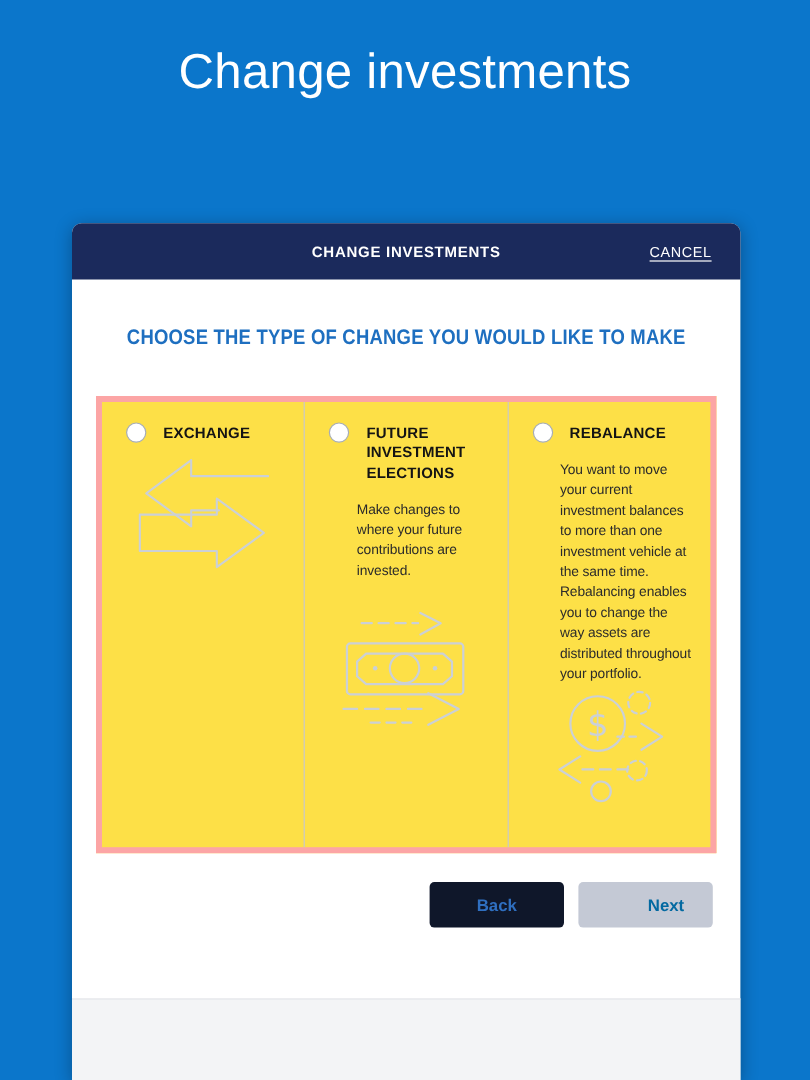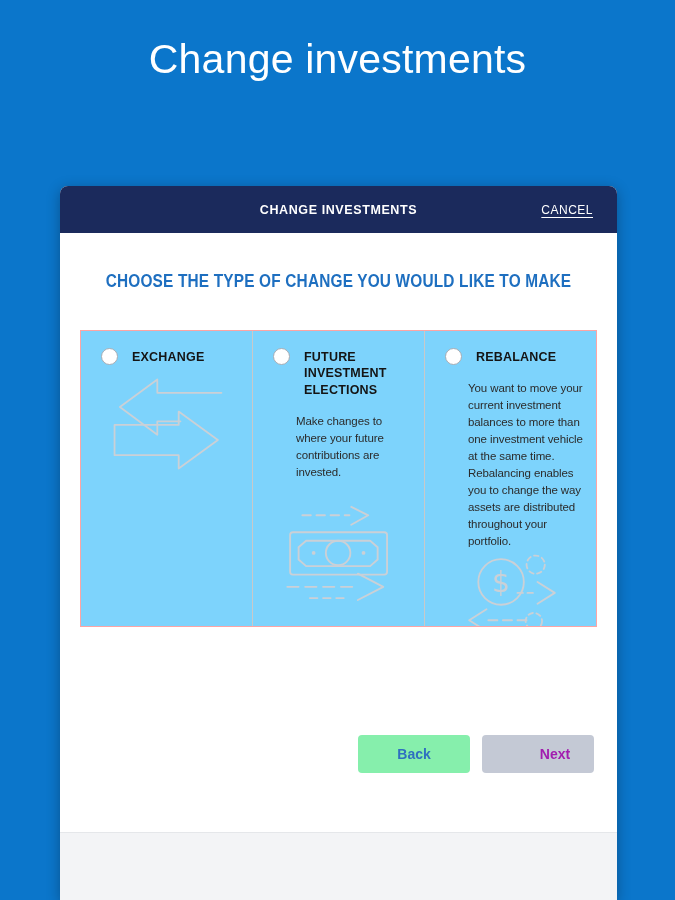--- a/index.html
+++ b/index.html
@@ -30,22 +30,22 @@
     color:#ffffff;font-size:12px;font-weight:400;letter-spacing:0.5px;
     text-decoration:underline;text-underline-offset:3px;cursor:pointer;
     background:none;border:none;font-family:inherit;
   }
   .modal-heading{
     margin-top:38px;text-align:center;color:#1e6fc0;
     font-size:17.5px;font-weight:700;letter-spacing:0.2px;line-height:1.2;
     transform:scale(0.88,1);
   }
   .options-box{
-    margin:38px 20px 0 20px;height:297px;box-sizing:border-box;
-    border:1px solid #fca5a5;display:flex;background:#7dd3fc;
+    margin:38px 20px 0 20px;height:381px;box-sizing:border-box;
+    border:5px solid #fca5a5;display:flex;background:#fde047;
   }
   .option-col{
     flex:1;box-sizing:border-box;padding:18px 13px 0 15px;
     display:flex;flex-direction:column;cursor:pointer;overflow:hidden;
   }
   .option-col + .option-col{border-left:1px solid #c9c9c9;}
   .option-head{display:flex;align-items:flex-start;gap:11px;}
   .radio{
     width:17px;height:17px;border:1.5px solid #a7adb5;border-radius:50%;
     background:#fff;flex-shrink:0;margin-top:-1px;box-sizing:border-box;
@@ -65,22 +65,22 @@
   .icon-wrap.future{margin-top:20px;}
   .lineicon{stroke:#cbd0d6;fill:none;stroke-width:2;stroke-linejoin:round;stroke-linecap:round;}
   .actions{
     position:absolute;top:549px;right:23px;display:flex;gap:12px;
   }
   .btn{
     width:112px;height:38px;border:none;border-radius:4px;
     font-size:14px;font-weight:700;font-family:inherit;
     display:flex;align-items:center;justify-content:center;cursor:pointer;
   }
-  .btn-back{background:#86efac;color:#2f6fc0;text-underline-offset:2px;}
-  .btn-next{background:#c4c9d5;color:#a21caf;padding-left:40px;}
+  .btn-back{background:#0f172a;color:#2f6fc0;text-underline-offset:2px;}
+  .btn-next{background:#c4c9d5;color:#0369a1;padding-left:40px;}
   .modal-footer{
     position:absolute;left:0;right:0;top:646px;bottom:0;
     background:#f3f4f6;border-top:1px solid #e5e7ea;
   }
 </style>
 </head>
 <body>
 
 <div class="app-title">Change investments</div>
 

